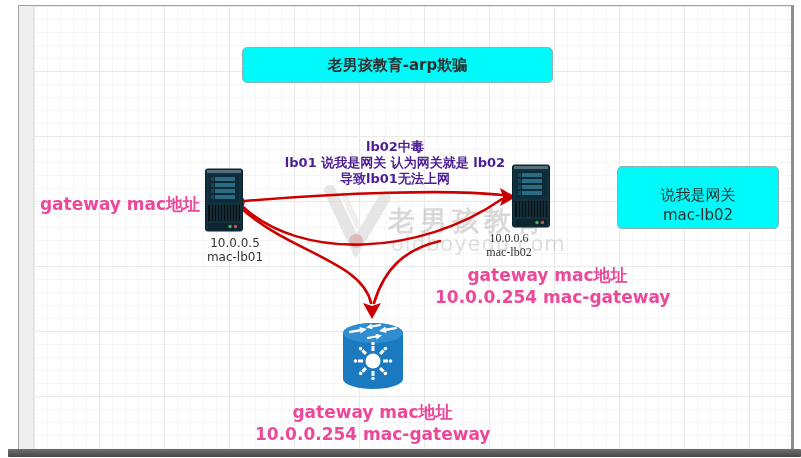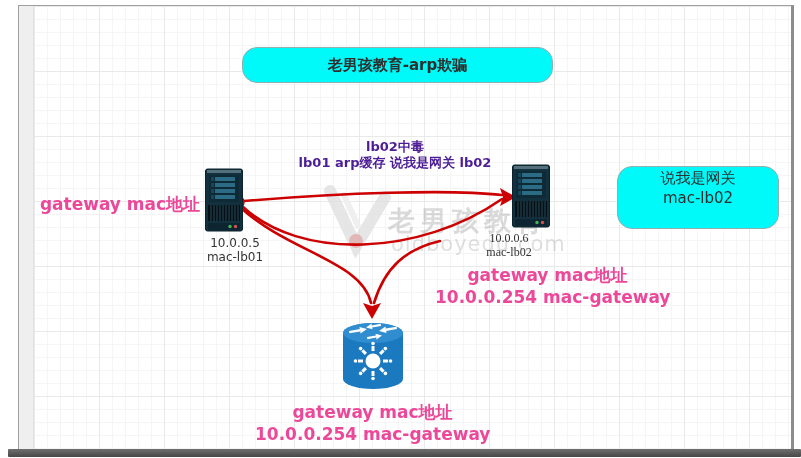--- a/index.html
+++ b/index.html
@@ -22,24 +22,24 @@
     background:linear-gradient(#6f6f6f,#474747);border-radius:1px;}
 
   .layer{position:absolute;left:0;top:0;pointer-events:none;}
 
   
   .txt{position:absolute;color:#333333;text-align:center;white-space:nowrap;}
   .big{font-size:17px;line-height:22px;color:#ec4899;font-weight:bold;}
   .bold-note{font-size:13px;font-weight:bold;line-height:16px;color:#4c1d95;}
   .node-label{font-size:12px;line-height:14px;color:#333;}
 
-  .cyan-box{position:absolute;background:#00f9f9;border:1px solid #8fb0b0;border-radius:15px;
+  .cyan-box{position:absolute;background:#00f9f9;border:1px solid #8fb0b0;border-radius:5px;
             color:#2e2e2e;text-align:center;box-sizing:border-box;}
   .title-box{left:242px;top:47px;width:311px;height:36px;font-size:15px;font-weight:bold;line-height:34px;}
-  .callout-box{left:617px;top:166px;width:162px;height:63px;font-size:15px;line-height:20px;padding-top:1px;}
+  .callout-box{left:617px;top:166px;width:162px;height:63px;font-size:15px;line-height:20px;padding-top:18px;}
 
   .icon-abs{position:absolute;}
 
   
   .wm-text{position:absolute;left:388px;top:203px;font-size:27px;font-weight:bold;
            letter-spacing:5px;color:rgba(140,140,140,0.32);white-space:nowrap;}
   .wm-url{position:absolute;left:391px;top:232px;font-size:21px;letter-spacing:1px;
           color:rgba(160,160,160,0.33);white-space:nowrap;}
 </style>
 </head>
@@ -190,21 +190,22 @@
     </g>
     <circle cx="32" cy="40" r="7.5" fill="#ffffff"></circle>
   </svg>
 
   <div class="txt big" style="left:15px;top:193px;width:210px;">
     <div>gateway mac地址</div>
   </div>
 
   <div class="txt bold-note" style="left:270px;top:139px;width:250px;">
     <div>lb02中毒</div>
-    <div>lb01 arp缓存 说我是网关 lb02</div>
+    <div>lb01 说我是网关 认为网关就是 lb02</div>
+    <div>导致lb01无法上网</div>
   </div>
 
 
   <div class="txt node-label" style="left:197px;top:236px;width:76px;">
     <div>10.0.0.5</div>
     <div>mac-lb01</div>
   </div>
   <div class="txt node-label" style="left:471px;top:231px;width:76px;font-family:Liberation Serif, serif;">
     <div>10.0.0.6</div>
     <div>mac-lb02</div>

